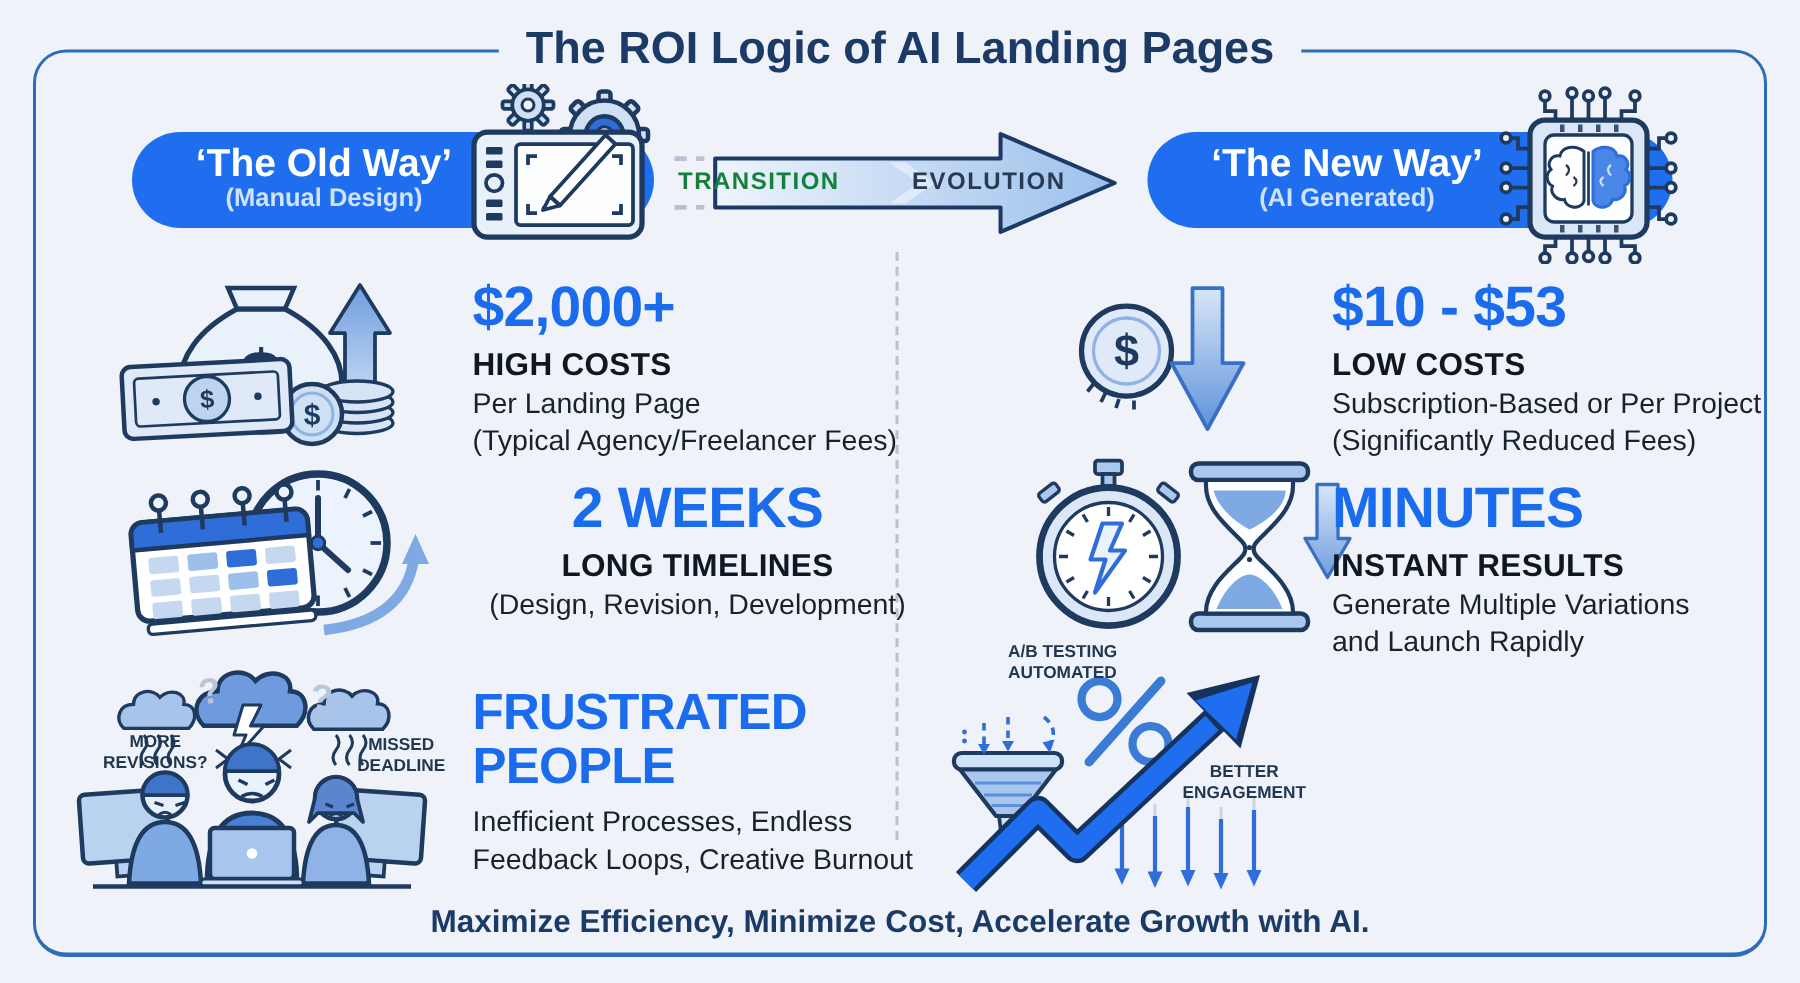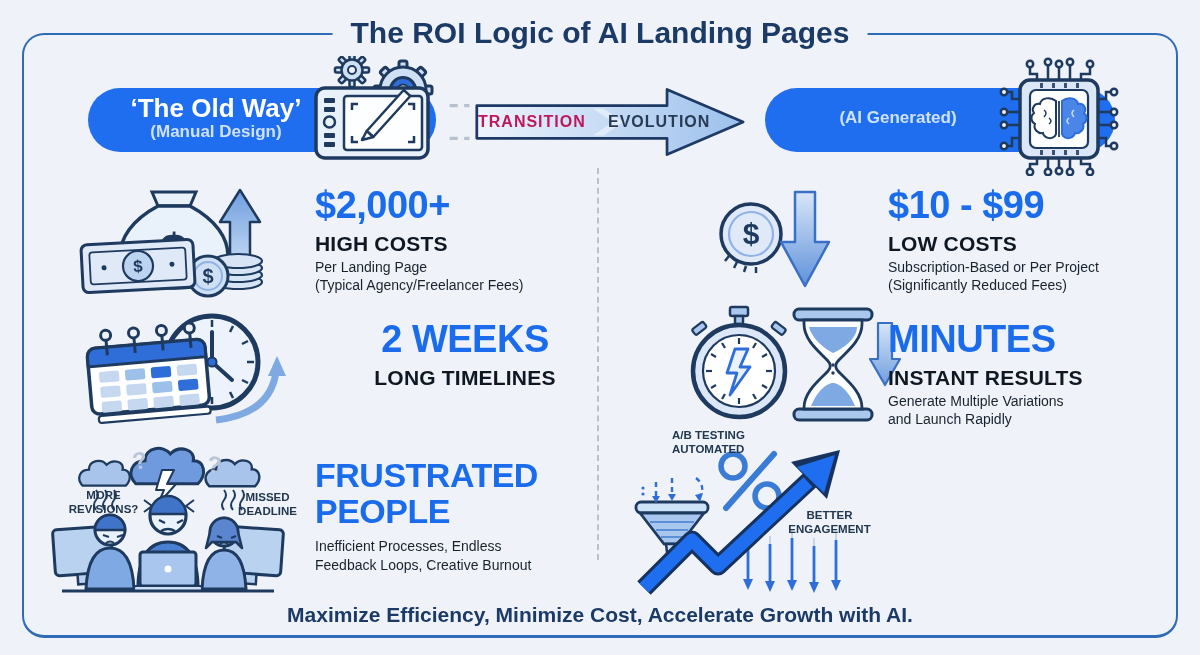--- a/index.html
+++ b/index.html
@@ -16,21 +16,21 @@
   .pill-title{font-size:26px;font-weight:800;color:#ffffff;line-height:1.1;}
   .pill-sub{font-size:17px;font-weight:600;color:#cfe2ff;line-height:1.1;}
   .abs{position:absolute;}
   .t-word{position:absolute;top:113px;font-size:16px;font-weight:800;letter-spacing:1px;}
   .divider{position:absolute;left:597px;top:168px;height:392px;width:0;
         border-left:2px dashed #b8c1cd;}
   .txt{position:absolute;width:300px;}
   .value{font-size:38px;font-weight:800;color:#1a6cec;line-height:1.0;letter-spacing:-0.5px;}
   .value.two-line{font-size:34px;line-height:1.05;width:260px;}
   .heading{margin:8px 0 2px;font-size:21px;font-weight:800;color:#0f1722;letter-spacing:0.2px;}
-  .desc{font-size:14px;color:#18212e;line-height:1.3;white-space:nowrap;}
+  .desc{font-size:19px;color:#18212e;line-height:1.3;white-space:nowrap;}
   .callout{position:absolute;font-size:11.5px;font-weight:800;color:#21364f;
         white-space:pre-line;line-height:1.25;text-align:center;z-index:4;}
   .footer-text{position:absolute;left:0;right:0;top:603px;text-align:center;
         font-size:21px;font-weight:700;color:#1c3a66;}
   svg{display:block;}
 </style>
 </head>
 <body>
 
 <div id="stage">
@@ -95,25 +95,26 @@
         <linearGradient id="g-tr" x1="0" y1="0" x2="1" y2="0">
           <stop offset="0" stop-color="#eef4fc"></stop>
             <stop offset="1" stop-color="#9cc0ec"></stop>
         </linearGradient>
       </defs>
       <path d="M-30,27 h22 M-30,63 h22" stroke="#b6c2d2" stroke-width="3.5" stroke-dasharray="9 7" fill="none"></path>
       <polygon points="0,27 210,27 210,9 294,45 210,81 210,63 0,63" fill="url(#g-tr)" stroke="#1d3a66" stroke-width="3" stroke-linejoin="round"></polygon>
       <polygon points="140,30 162,45 140,60 128,60 150,45 128,30" fill="#ffffff" opacity="0.45"></polygon>
     </svg>
   </div>
-  <span class="t-word" style="left:478px;color:#be185d;">TRANSITION</span>
+  <span class="t-word" style="left:452px;color:#15803d;">TRANSITION</span>
   <span class="t-word" style="left:608px;color:#273b55;">EVOLUTION</span>
 
   <div class="pill" style="left:765px;width:350px;"></div>
   <div class="pill-text" style="left:778px;width:240px;">
+    <div class="pill-title">‘The New Way’</div>
     <div class="pill-sub">(AI Generated)</div>
   </div>
 
   <div class="abs" style="left:992px;top:54px;width:135px;height:122px;z-index:4;">
     <svg width="135" height="122" viewBox="0 0 135 122">
       <g stroke="#1e3a5f" stroke-width="2.5" fill="#eff3f9">
         <path d="M45,26 V20 H38 V14" fill="none"></path>
           <circle cx="38" cy="10" r="3.2"></circle>
         <path d="M56,26 V12" fill="none"></path>
           <circle cx="56" cy="8" r="3.2"></circle>
@@ -433,30 +434,31 @@
 
   <div class="txt" style="left:315px;top:186px;">
     <div class="value">$2,000+</div>
     <div class="heading">HIGH COSTS</div>
     <div class="desc">Per Landing Page</div>
     <div class="desc">(Typical Agency/Freelancer Fees)</div>
   </div>
   <div class="txt" style="left:315px;top:320px;text-align:center;">
     <div class="value">2 WEEKS</div>
     <div class="heading">LONG TIMELINES</div>
+    <div class="desc">(Design, Revision, Development)</div>
   </div>
   <div class="txt" style="left:315px;top:458px;">
     <div class="value two-line">FRUSTRATED PEOPLE</div>
     <div class="heading"></div>
     <div class="desc">Inefficient Processes, Endless</div>
     <div class="desc">Feedback Loops, Creative Burnout</div>
   </div>
 
   <div class="txt" style="left:888px;top:186px;">
-    <div class="value">$10 - $99</div>
+    <div class="value">$10 - $53</div>
     <div class="heading">LOW COSTS</div>
     <div class="desc">Subscription-Based or Per Project</div>
     <div class="desc">(Significantly Reduced Fees)</div>
   </div>
   <div class="txt" style="left:888px;top:320px;">
     <div class="value">MINUTES</div>
     <div class="heading">INSTANT RESULTS</div>
     <div class="desc">Generate Multiple Variations</div>
     <div class="desc">and Launch Rapidly</div>
   </div>

